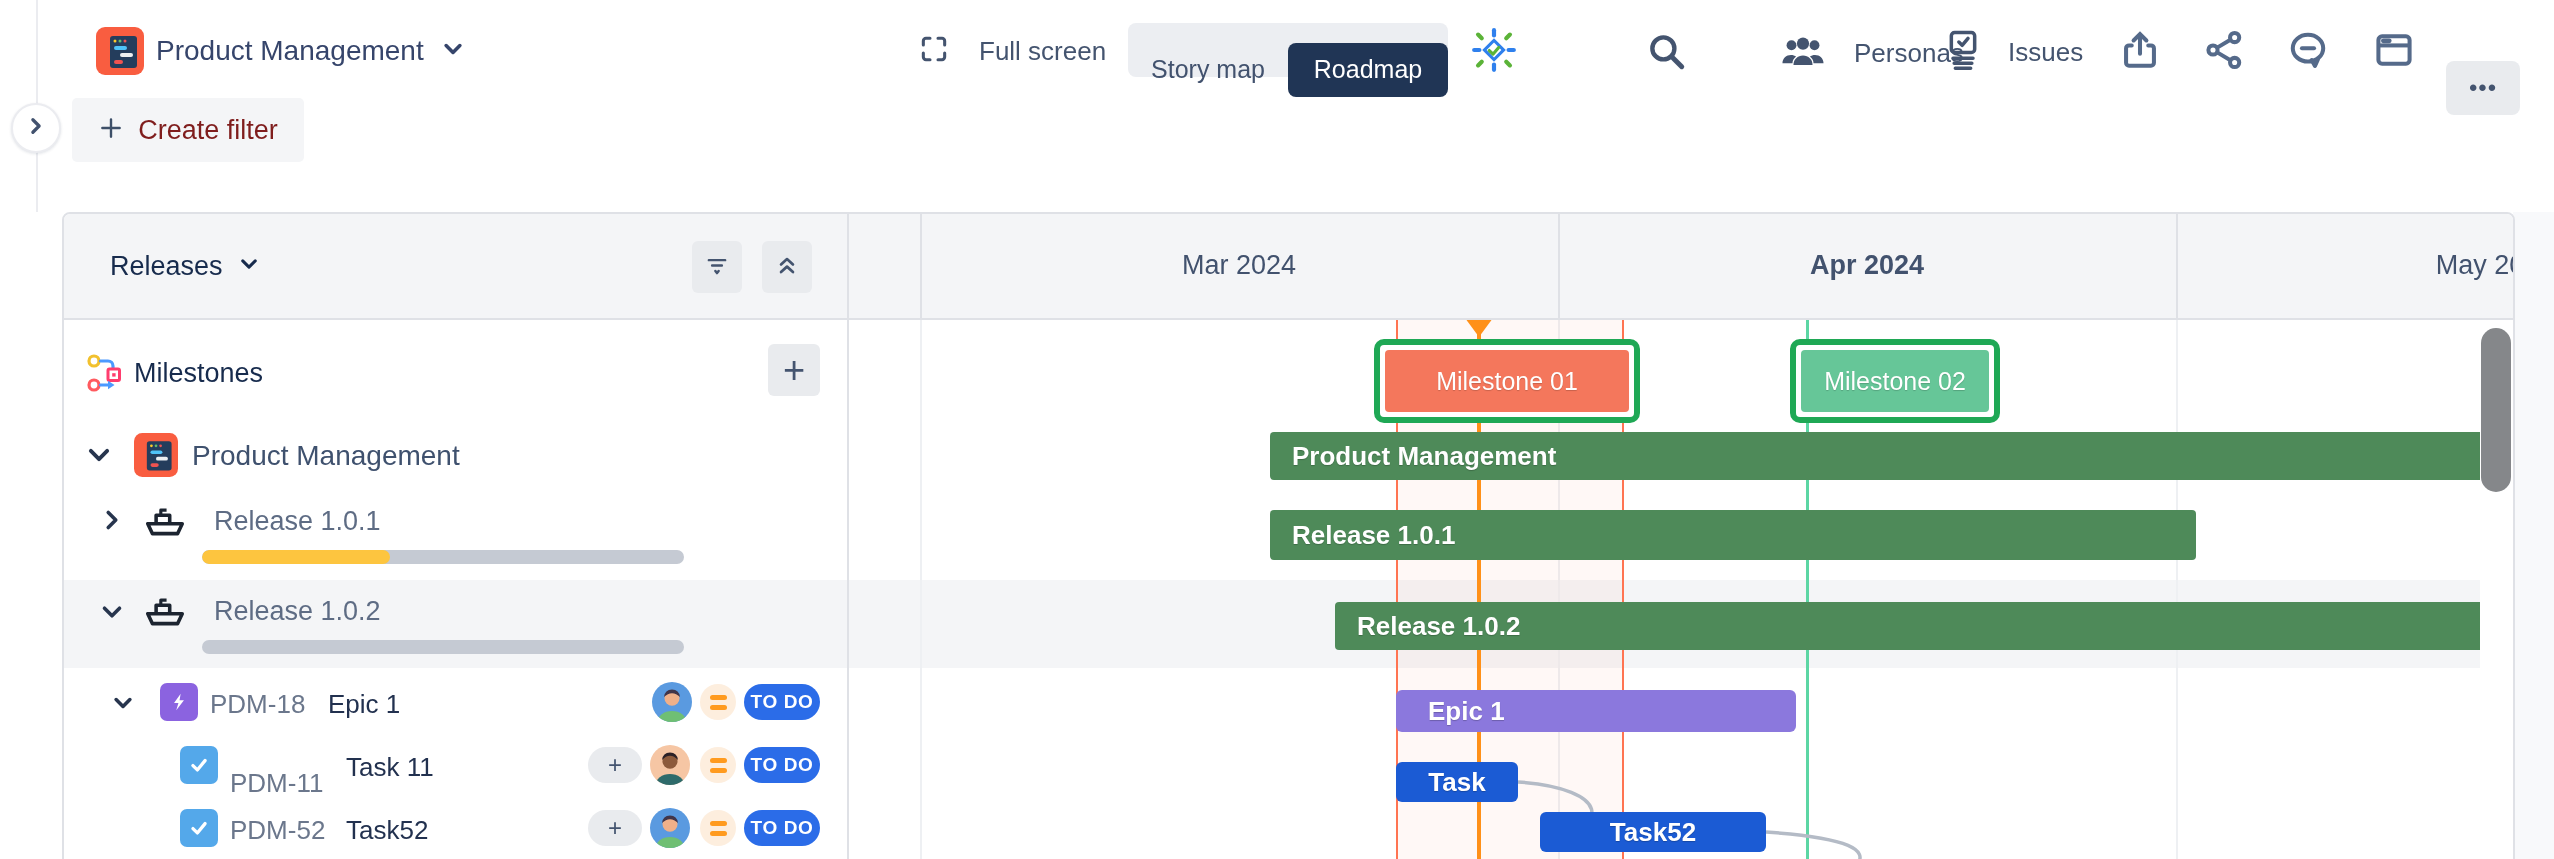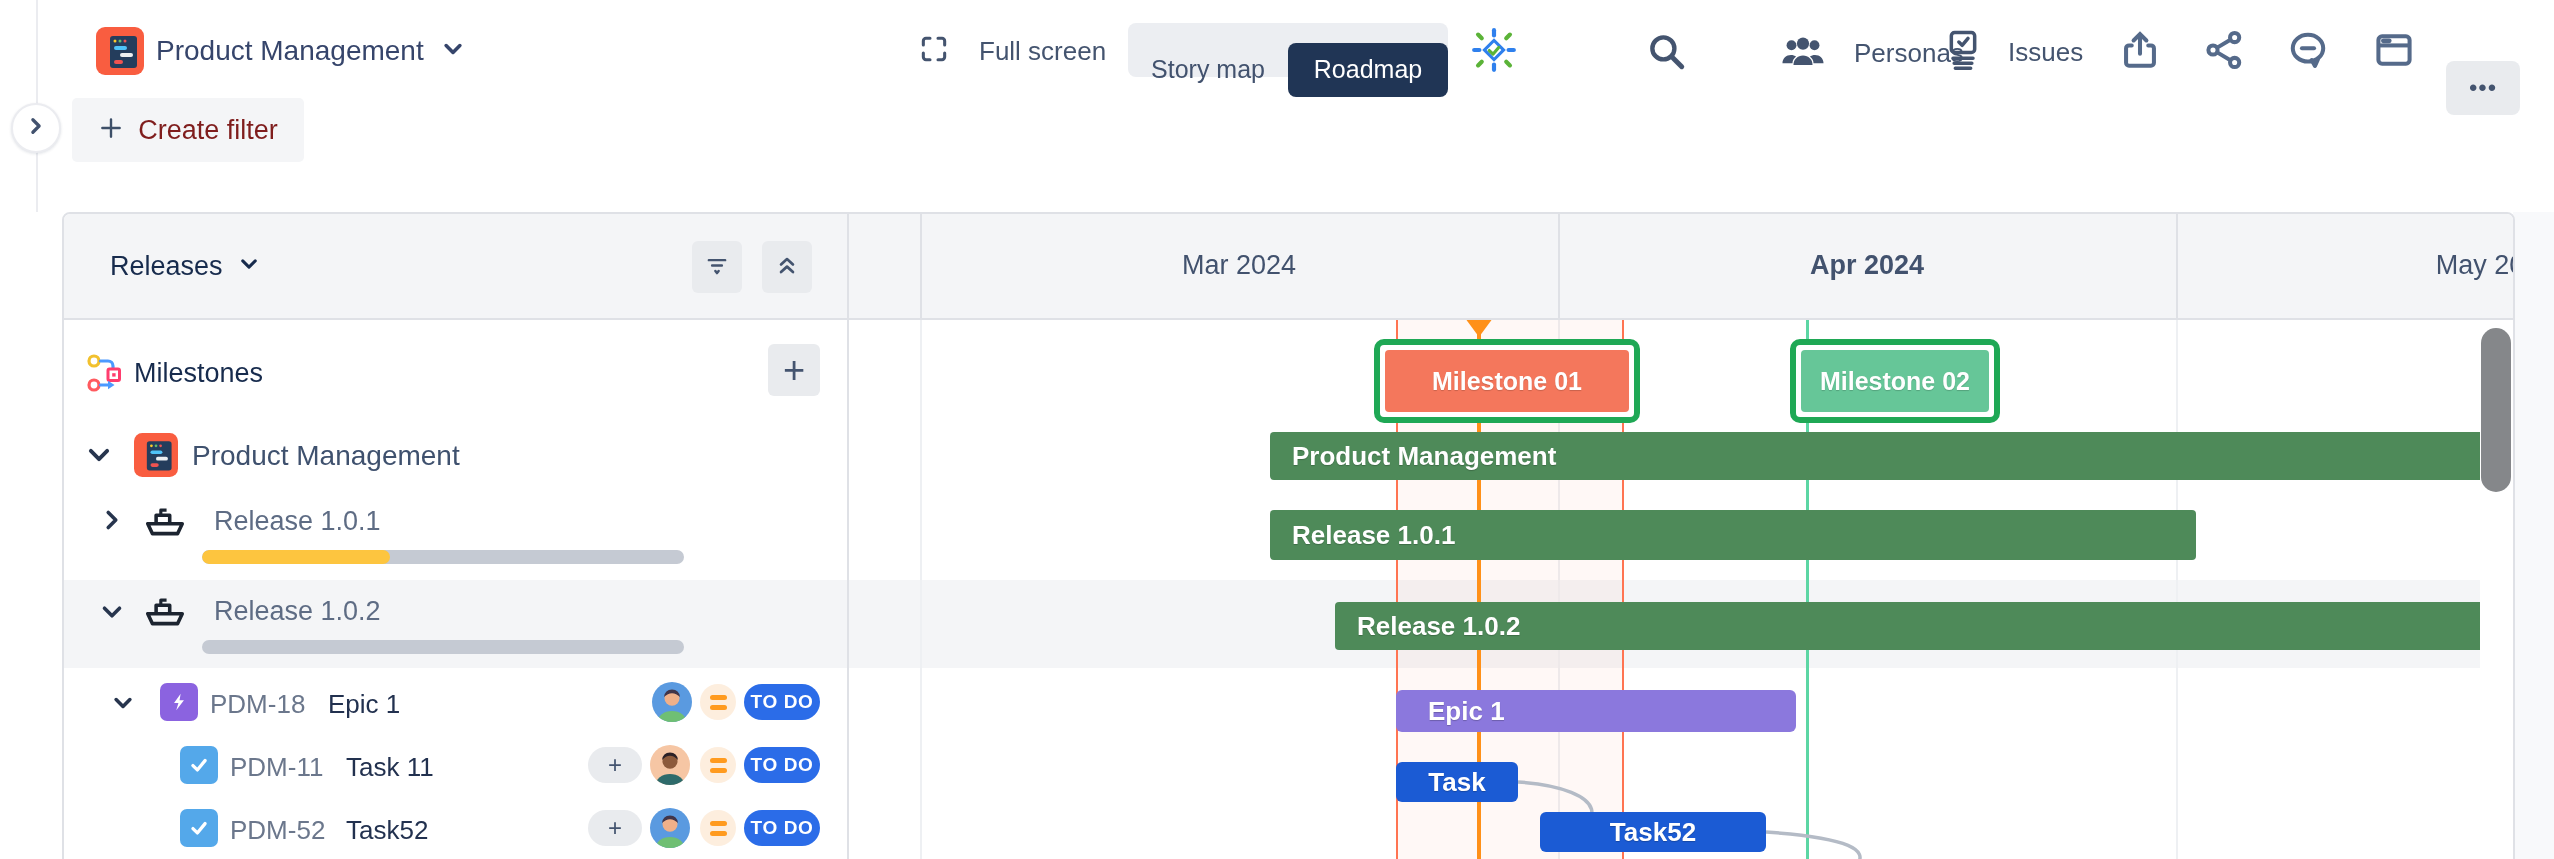--- a/index.html
+++ b/index.html
@@ -15,21 +15,21 @@
   #panel{left:62px;top:212px;width:2449px;height:650px;border:2px solid #dfe1e6;
          border-radius:8px 8px 0 0;background:#fff;overflow:hidden;}
   .hdr-band{background:#f4f5f7;}
   .month-lbl{font-size:27px;color:#42526e;transform:translateX(-50%);white-space:nowrap;}
   .grid-v{width:2px;background:#dfe1e6;}
   .grid-v-body{width:2px;background:#eef0f3;}
   .row-stripe{background:#f4f5f7;}
   .gbar{border-radius:4px;color:#fff;font-weight:700;font-size:26px;
         display:flex;align-items:center;text-shadow:0 1px 1px rgba(0,0,0,.22);white-space:nowrap;overflow:hidden;}
   .ms-box{border:6px solid #1fa855;border-radius:10px;background:#fff;padding:5px;box-sizing:border-box;}
-  .ms-label{width:100%;height:100%;border-radius:4px;color:#fff;font-weight:700;font-size:25px;
+  .ms-label{width:100%;height:100%;border-radius:4px;color:#fff;font-weight:400;font-size:25px;
             display:flex;align-items:center;justify-content:center;text-shadow:0 1px 1px rgba(0,0,0,.18);}
   .sb-text{font-size:27px;color:#172b4d;}
   .rel-name{font-size:27px;color:#5e6c84;}
   .issue-key{font-size:26px;color:#6b778c;}
   .issue-sum{font-size:26px;color:#22314f;}
   .badge{background:#2b6ce8;color:#fff;font-weight:700;font-size:19px;border-radius:18px;
          letter-spacing:.6px;display:flex;align-items:center;justify-content:center;}
   .plus-pill{background:#e9ebee;border-radius:18px;color:#44546f;font-size:24px;
              display:flex;align-items:center;justify-content:center;}
   .sq-btn{background:#e9ebee;border-radius:6px;display:flex;align-items:center;justify-content:center;}
@@ -382,21 +382,21 @@
   </div>
   <div class="abs badge" style="left: 680px; top: 470px; width: 76px; height: 36px; background: rgb(43, 108, 232);">
     <span>TO DO</span>
   </div>
 
   <div class="abs type-chip" style="left:116px;top:532px;width:38px;height:38px;background:#54a8ea;">
     <svg width="22" height="22" viewBox="0 0 20 20">
         <path d="M4.5 10.5 l4 4 7-8.5" stroke="#fff" stroke-width="3" fill="none" stroke-linecap="round" stroke-linejoin="round"></path>
       </svg>
   </div>
-  <span class="abs issue-key" style="left:166px;top:538px;text-align:center;">PDM-11</span>
+  <span class="abs issue-key" style="left:166px;top:554px;text-align:center;">PDM-11</span>
   <span class="abs issue-sum" style="left:282px;top:538px;">Task 11</span>
   <div class="abs plus-pill icon-btn" style="left:524px;top:533px;width:54px;height:36px;">
     <span>+</span>
   </div>
   <div class="abs" style="left:586px;top:531px;">
     <svg width="40" height="40" viewBox="0 0 36 36">
         <defs>
           <clipPath id="c2">
             <circle cx="18" cy="18" r="18"></circle>
           </clipPath>

